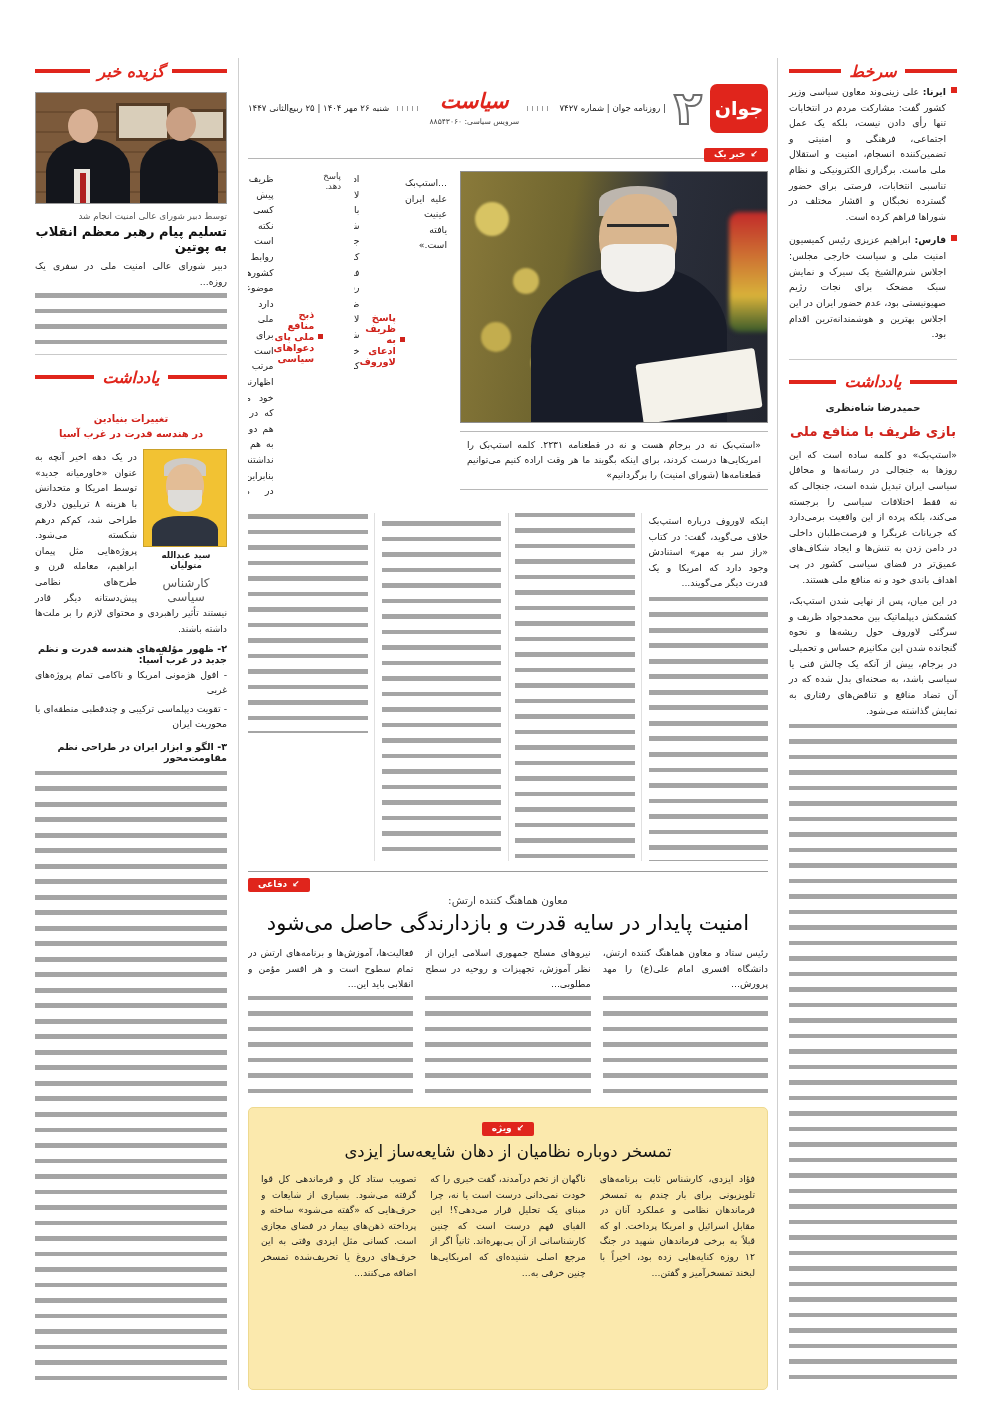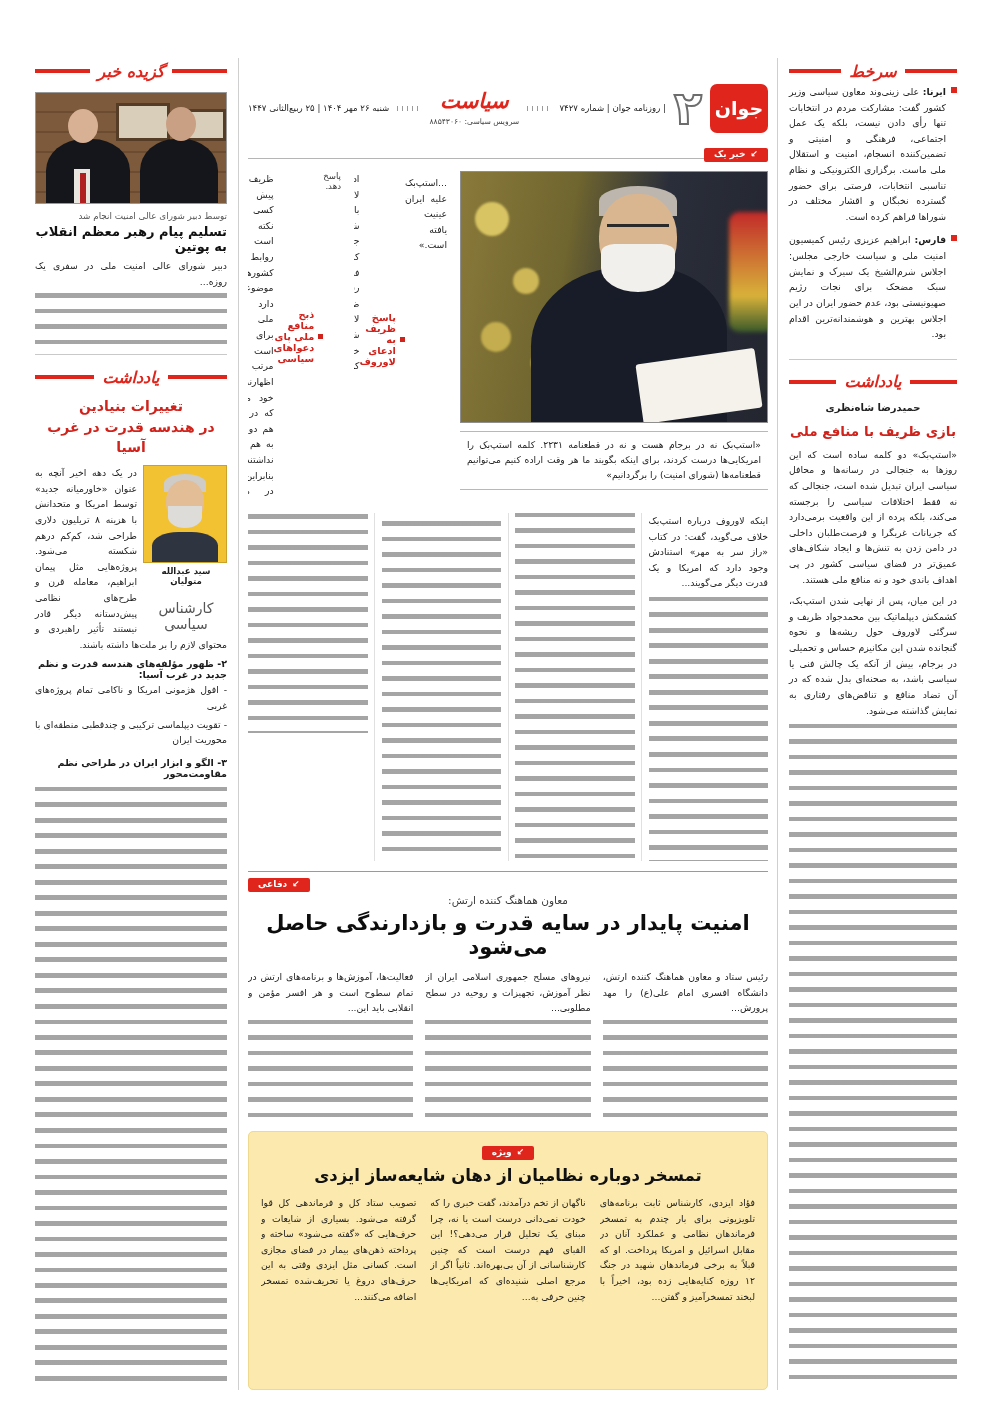--- a/index.html
+++ b/index.html
@@ -57,52 +57,52 @@
              padding:6px 7px;font-size:9.2px;line-height:1.62;text-align:justify;color:#222;}
   .art-col{flex:1;overflow:hidden;padding:0 3px;display:flex;flex-direction:row;}
   .art-col+.art-col, .art-col:first-of-type{border-left:0;}
   .tiny-note{font-size:8.6px;color:#333;margin-bottom:2px;}
   .art-bottom{margin-top:10px;height:348px;column-count:4;column-gap:14px;column-rule:1px solid #e0e0e0;column-fill:auto;flex:0 0 auto;}
   .art-bottom .ghost{height:1180px;}
   
   .defense{margin-top:10px;border-top:1px solid #9a9a9a;position:relative;padding-top:8px;flex:0 0 auto;}
   .defense .red-label{position:absolute;left:0;top:6px;}
   .def-kicker{text-align:center;font-size:10.5px;color:#3a3a3a;margin-top:14px;}
-  .def-headline{text-align:center;font-size:21px;font-weight:700;margin:5px 0 10px;color:#0d0d0d;}
+  .def-headline{text-align:center;font-size:21px;font-weight:400;margin:5px 0 10px;color:#0d0d0d;}
   .def-cols{display:flex;gap:12px;}
   .def-col{flex:1;height:148px;overflow:hidden;display:flex;flex-direction:column;}
   .def-col+.def-col{border-left:0;}
   .def-col .ghost{flex:1;margin-top:4px;}
   
   .vizheh{margin-top:14px;background:#fbe9ad;border:1px solid #eed98f;border-radius:5px;
           padding:8px 12px 12px;flex:1;text-align:center;position:relative;overflow:hidden;}
-  .viz-headline{font-size:16.5px;font-weight:700;margin:6px 0 10px;color:#111;}
+  .viz-headline{font-size:16.5px;font-weight:400;margin:6px 0 10px;color:#111;}
   .viz-cols{display:flex;gap:14px;text-align:justify;}
   .viz-col{flex:1;height:128px;overflow:hidden;display:flex;flex-direction:column;}
   
   .note-author{text-align:center;font-size:10px;font-weight:bold;color:#222;margin:7px 0 10px;}
   .note-title{color:#d0231c;font-size:13.5px;font-weight:800;text-align:center;margin-bottom:8px;}
   .rail-right .ghost{flex:1;margin-top:6px;}
   
   .photo-putin{height:110px;border:1px solid #999;margin-top:8px;position:relative;overflow:hidden;
      background:repeating-linear-gradient(180deg,#7c5a3b 0 18px,#6b4c30 18px 20px);}
   .pic-frame{position:absolute;background:#d9ceba;border:3px solid #553c26;}
   .man{position:absolute;bottom:-6px;width:78px;height:70px;background:#14161c;border-radius:45% 45% 0 0;}
   .head{position:absolute;width:30px;height:34px;background:#d8b094;border-radius:50%;}
   .gz-kicker{font-size:8.8px;color:#555;text-align:right;margin-top:7px;}
   .gz-title{font-size:13px;font-weight:800;color:#111;text-align:right;margin:3px 0 4px;}
-  .lnote-title{color:#d0231c;font-size:14px;font-weight:800;text-align:center;line-height:1.45;margin:6px 0 8px;}
+  .lnote-title{color:#d0231c;font-size:10px;font-weight:800;text-align:center;line-height:1.45;margin:22px 0 8px;}
   .portrait-wrap{float:right;width:82px;margin-left:8px;text-align:center;}
   .photo-motavalian{width:82px;height:96px;background:#f2c233;position:relative;overflow:hidden;border:1px solid #caa12a;}
   .mo-head{position:absolute;left:22px;top:14px;width:38px;height:44px;background:#e3bd96;border-radius:48%;}
   .mo-hair{position:absolute;left:20px;top:8px;width:42px;height:18px;background:#cfcbc6;border-radius:50% 50% 0 0;}
   .mo-beard{position:absolute;left:24px;top:40px;width:34px;height:22px;background:#dedcd8;border-radius:0 0 50% 50%;}
   .mo-suit{position:absolute;left:8px;bottom:-4px;width:66px;height:34px;background:#2e3440;border-radius:40% 40% 0 0;}
   .p-name{font-size:8.6px;font-weight:bold;margin-top:3px;}
-  .p-role{font-size:14px;color:#555;margin-top:14px;}
+  .p-role{font-size:12px;color:#555;margin-top:6px;}
   .bold-sub{font-size:9.6px;font-weight:800;margin:6px 0 2px;}
   .rail-left .fill{flex:1;margin-top:6px;}
 </style>
 </head>
 <body>
 
 <div class="page">
 
   <div class="vline-r"></div>
   <div class="vline-l"></div>

